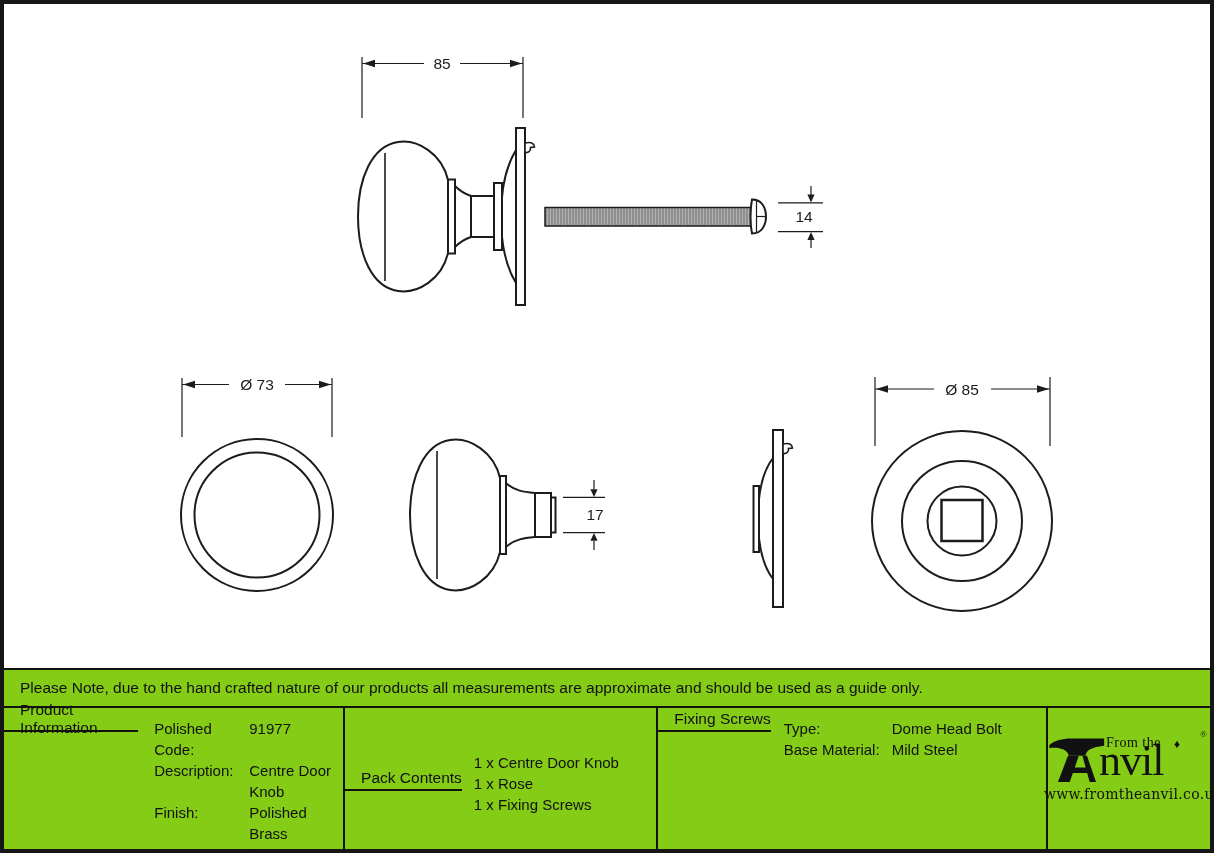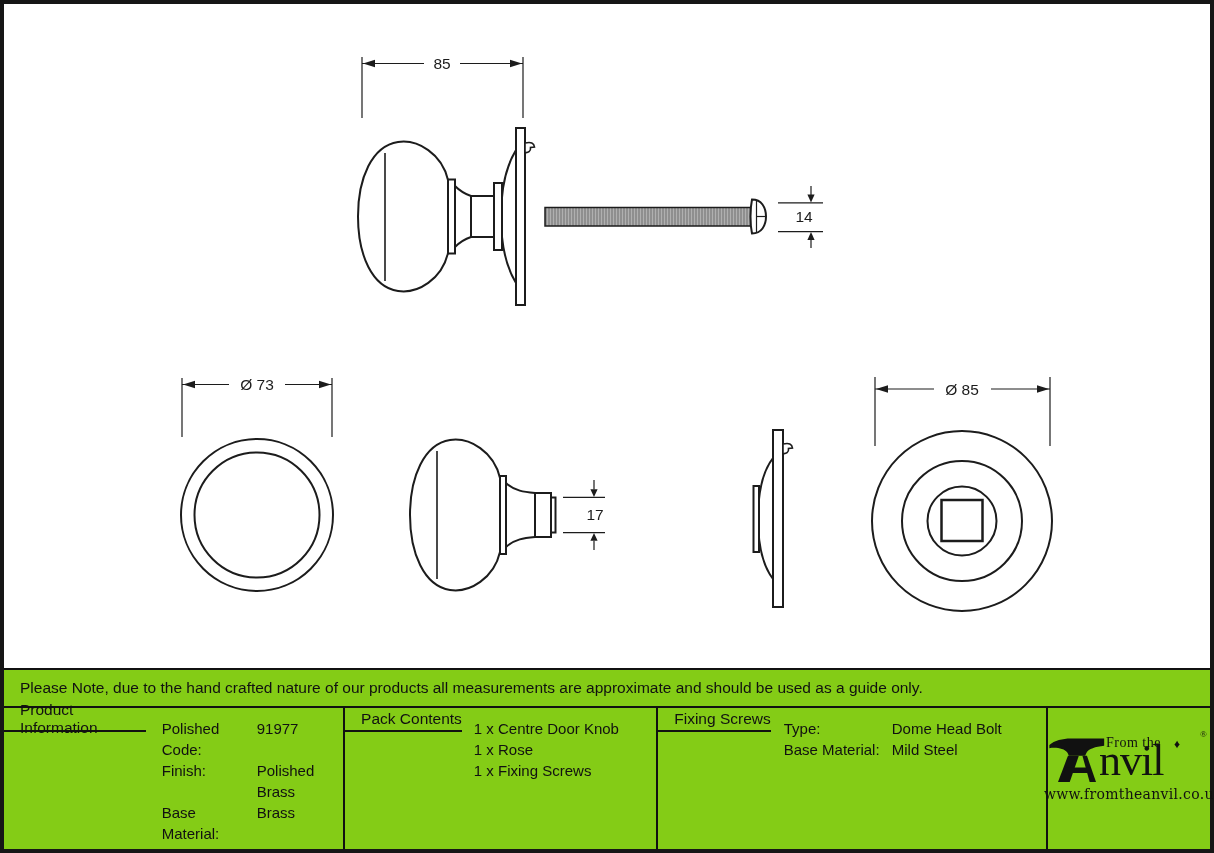--- a/index.html
+++ b/index.html
@@ -27,21 +27,21 @@
     display:flex; flex-direction:column; box-sizing:border-box; z-index:2;
   }
   .note-row {
     height:38px; border-bottom:2px solid #111; box-sizing:border-box;
     display:flex; align-items:center; padding-left:16px;
     font-size:15.5px;
   }
   .table-row { flex:1; display:flex; min-height:0; }
   .col { box-sizing:border-box; display:flex; flex-direction:row; }
   .col1 { width:343px; border-right:2px solid #111; }
-  .col2 { width:315px; border-right:2px solid #111; }
+  .col2 { width:315px; border-right:2px solid #111;align-items:center; }
   .col3 { width:392px; border-right:2px solid #111; }
   .col4 { flex:1; display:flex; align-items:center; justify-content:center; }
   .col-header {
     height:24px; border-bottom:2px solid #111; box-sizing:border-box;
     display:flex; align-items:center; font-size:15.5px; padding-left:16px;
   }
   .col-body { padding:10px 0 0 16px; font-size:15px; line-height:21px; }
   .col2 .col-body { padding-left:12px; }
   .col3 .col-body { padding-left:13px; }
   .kv { display:flex; }
@@ -187,20 +187,24 @@
       <span>Please Note, due to the hand crafted nature of our products all measurements are approximate and should be used as a guide only.</span>
     </div>
     <div class="table-row">
 
       <div class="col col1">
         <div class="col-header">Product Information</div>
         <div class="col-body">
           <div class="kv">
             <span class="k">Polished Code:</span>
             <span class="v">91977</span>
+          </div>
+          <div class="kv">
+            <span class="k">Description:</span>
+            <span class="v">Centre Door Knob</span>
           </div>
           <div class="kv">
             <span class="k">Finish:</span>
             <span class="v">Polished Brass</span>
           </div>
           <div class="kv">
             <span class="k">Base Material:</span>
             <span class="v">Brass</span>
           </div>
         </div>

